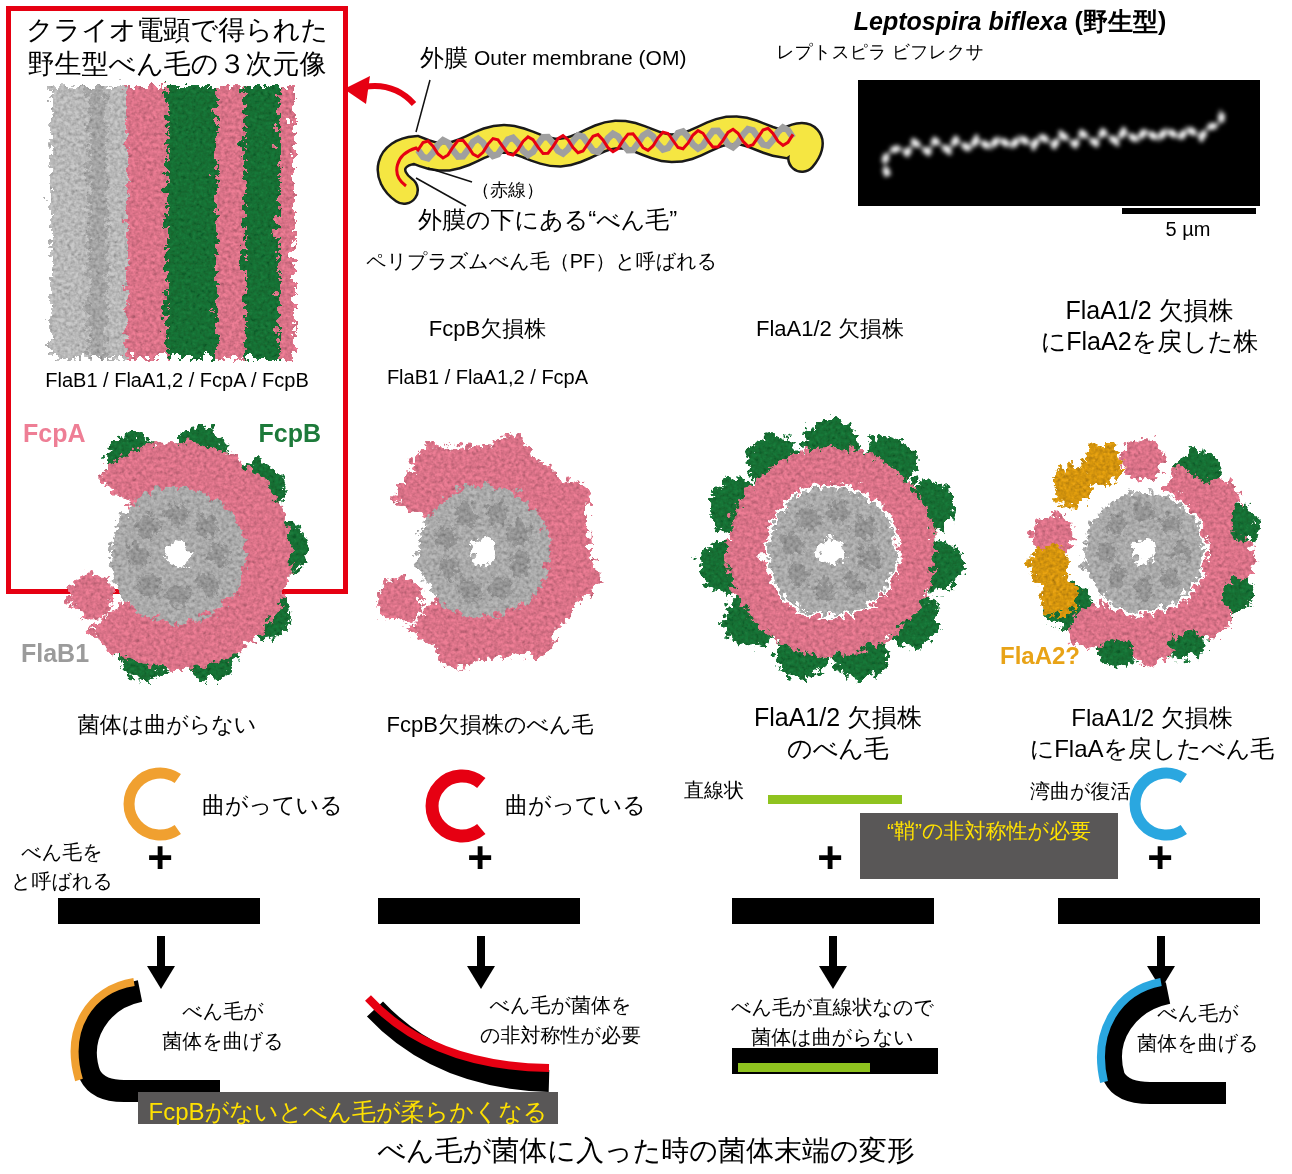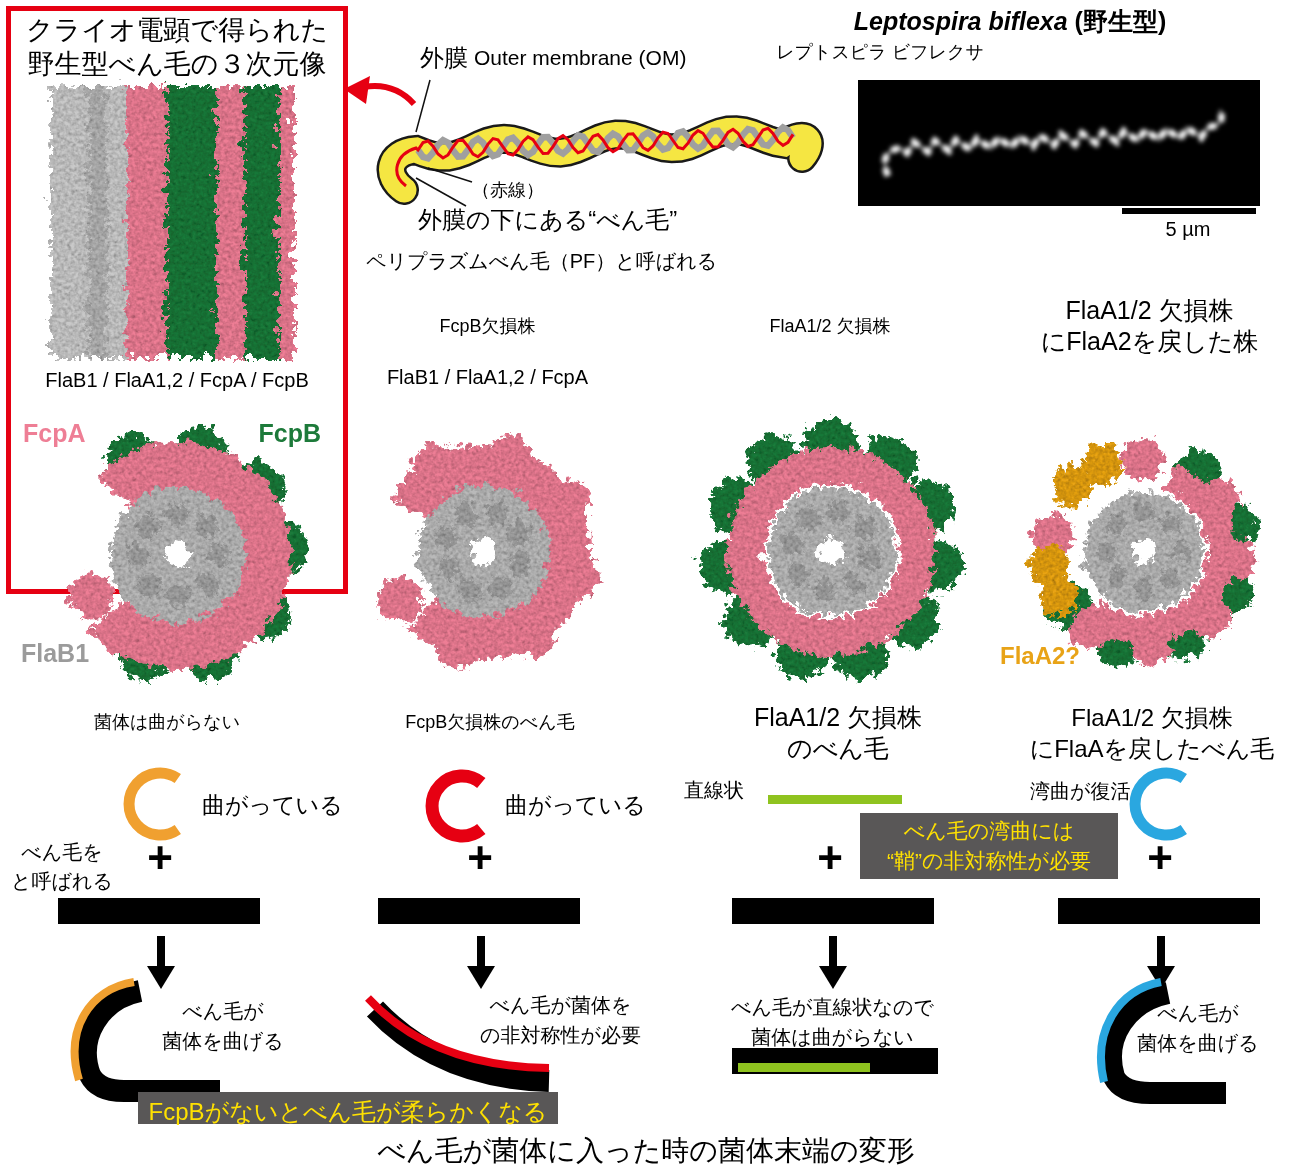--- a/index.html
+++ b/index.html
@@ -3,21 +3,21 @@
 <meta charset="utf-8">
 <style>
   *{margin:0;padding:0;box-sizing:border-box}
   body{font-family:"Liberation Sans","DejaVu Sans",sans-serif;background:#fff}
   .page{position:relative;width:1292px;height:1174px;background:#fff;overflow:hidden;color:#000}
   .abs{position:absolute}
   .center{text-align:center}
   .wt-box{border:5px solid var(--accent-red)}
   .t28{font-size:28px}
   .t27{font-size:27px;line-height:34px}
-  .t26{font-size:18px}
+  .t26{font-size:22px}
   .t25{font-size:25px;line-height:31px}
   .t24{font-size:24px;line-height:31px}
   .t23{font-size:23px}
   .t22{font-size:20px;line-height:30px}
   .t21{font-size:21px}
   .t20{font-size:20px}
   .t18{font-size:18px}
   .lbl{font-size:25px;font-weight:bold}
   .plus{font-size:44px;font-weight:bold;text-align:center;line-height:48px}
   .bar{background:#000}
@@ -289,21 +289,20 @@
     <div>の非対称性が必要</div>
   </div>
 
   <div class="abs t25 center" style="left:718px;top:702px;width:240px">
     <div>FlaA1/2 欠損株</div>
     <div>のべん毛</div>
   </div>
   <div class="abs t22" style="left:684px;top:775px">直線状</div>
   <div class="abs" style="left:768px;top:795px;width:134px;height:9px;background:var(--line-green)"></div>
   <div class="abs noteBox t21" style="left:860px;top:813px;width:258px;height:66px;line-height:30px;padding-top:3px">
-    <div>べん毛の湾曲には</div>
     <div>“鞘”の非対称性が必要</div>
   </div>
   <div class="abs plus" style="left:808px;top:834px;width:44px">+</div>
   <div class="abs bar" style="left:732px;top:898px;width:202px;height:26px"></div>
   <div class="abs" style="left:818px;top:936px">
       <svg width="30" height="54" viewBox="0 0 30 54">
         <rect x="11" y="0" width="8" height="32" fill="#000"></rect>
         <polygon points="1,30 29,30 15,53" fill="#000"></polygon>
       </svg>
     </div>

